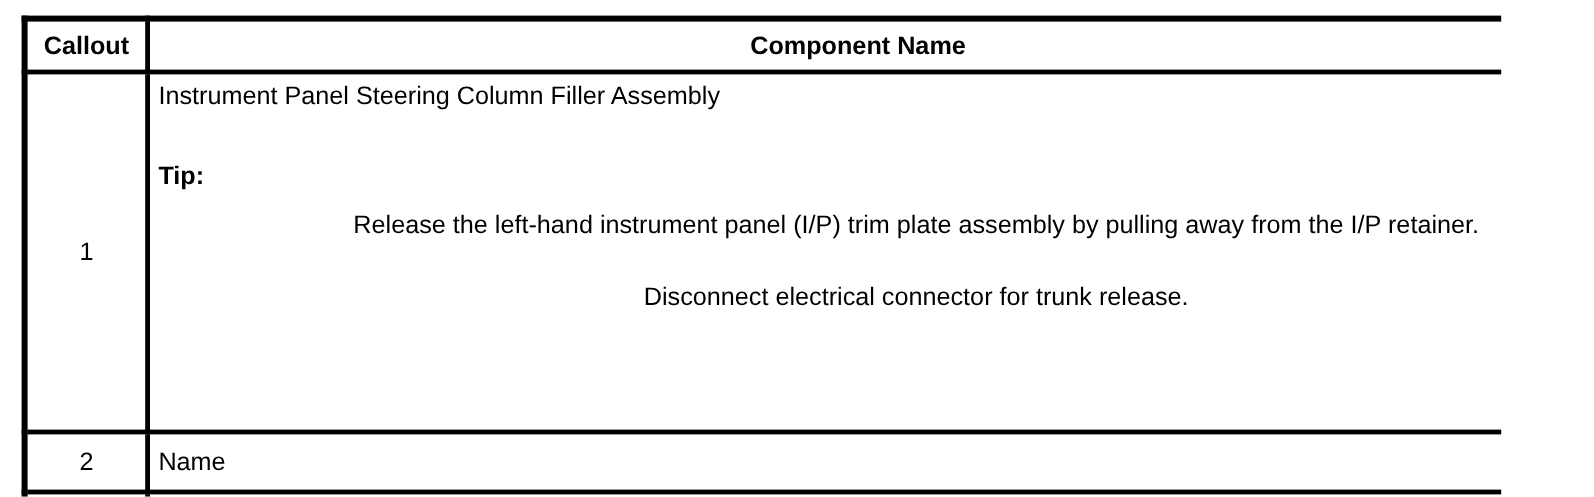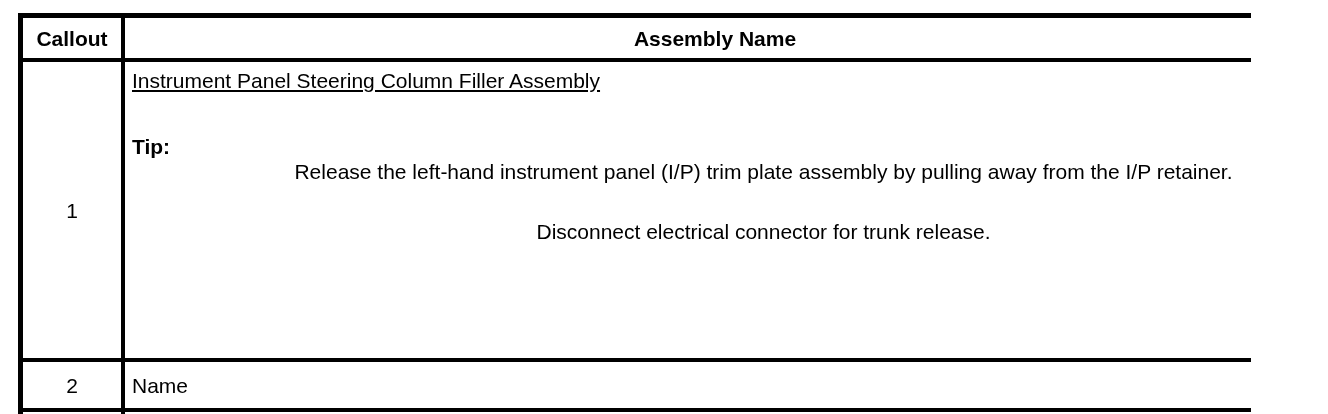--- a/index.html
+++ b/index.html
@@ -48,37 +48,37 @@
     vertical-align: middle;
     padding: 4px 10px 4px 7px;
   }
   tr.row-detail td.cell-component {
     vertical-align: top;
     height: 252px;
     padding: 6px 10px 38px 7px;
   }
   tr.row-simple td { height: 38px; }
   p { margin: 0; }
-  .component-name { margin: 0; text-decoration: underline; }
+  .component-name { margin: 0; }
   .tip-label {
-    margin: 41px 0 0 0;
+    margin: 41px 0 16px 0;
     font-weight: bold;
   }
   .tip-item { margin: 0 0 0 100px; text-align: center; }
   .tip-item-2 { margin-top: 35px; }
 </style>
 </head>
 <body>
 
 <div class="page">
   <table class="callout-table">
     <thead>
       <tr>
         <th class="col-callout">Callout</th>
-        <th class="col-component">Assembly Name</th>
+        <th class="col-component">Component Name</th>
       </tr>
     </thead>
     <tbody>
       <tr class="row-detail">
         <td class="cell-callout">1</td>
         <td class="cell-component">
           <p class="component-name">Instrument Panel Steering Column Filler Assembly</p>
           <p class="tip-label">Tip:</p>
           <p class="tip-item">Release the left-hand instrument panel (I/P) trim plate assembly by pulling away from the I/P retainer.</p>
           <p class="tip-item tip-item-2">Disconnect electrical connector for trunk release.</p>

